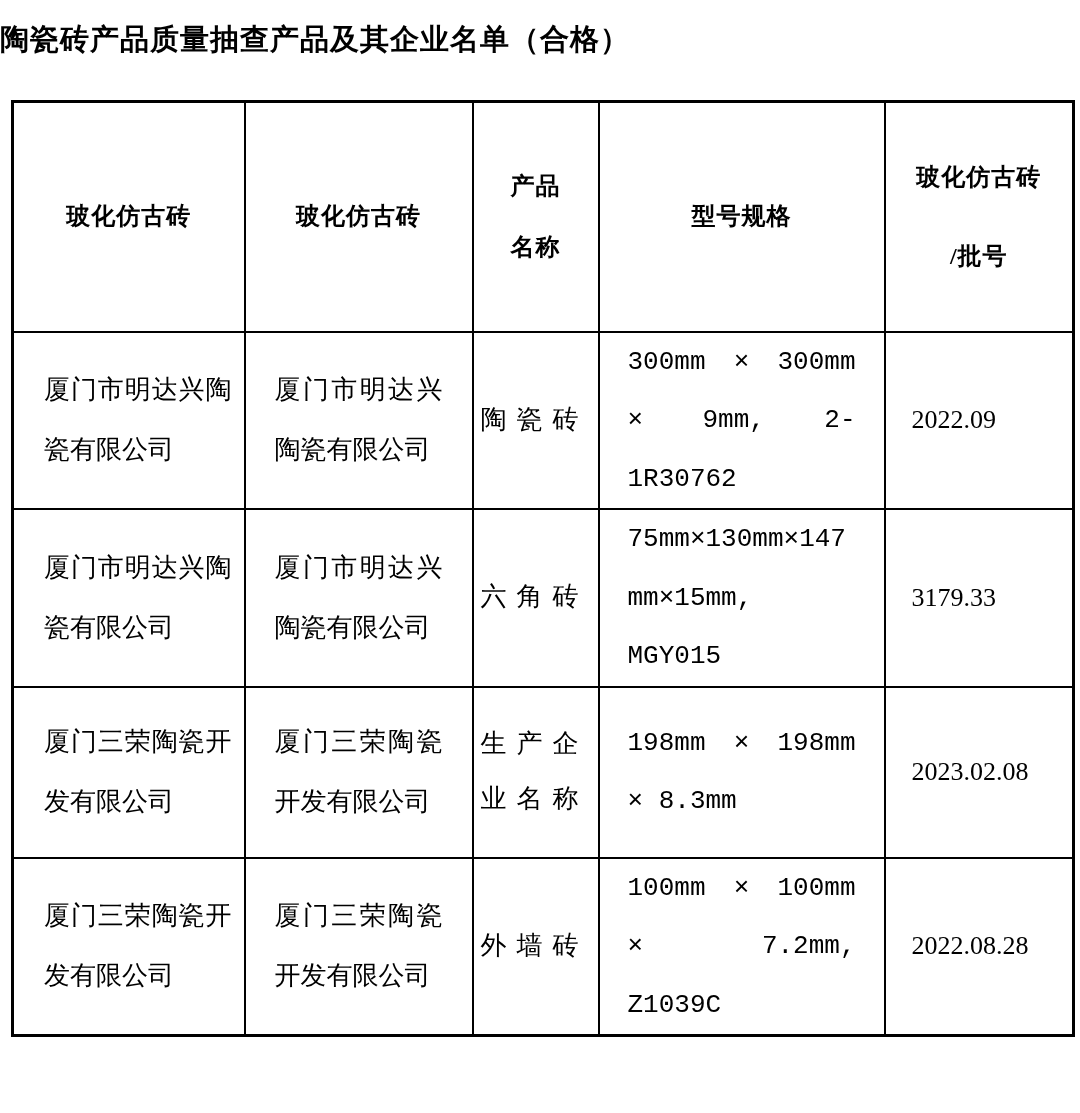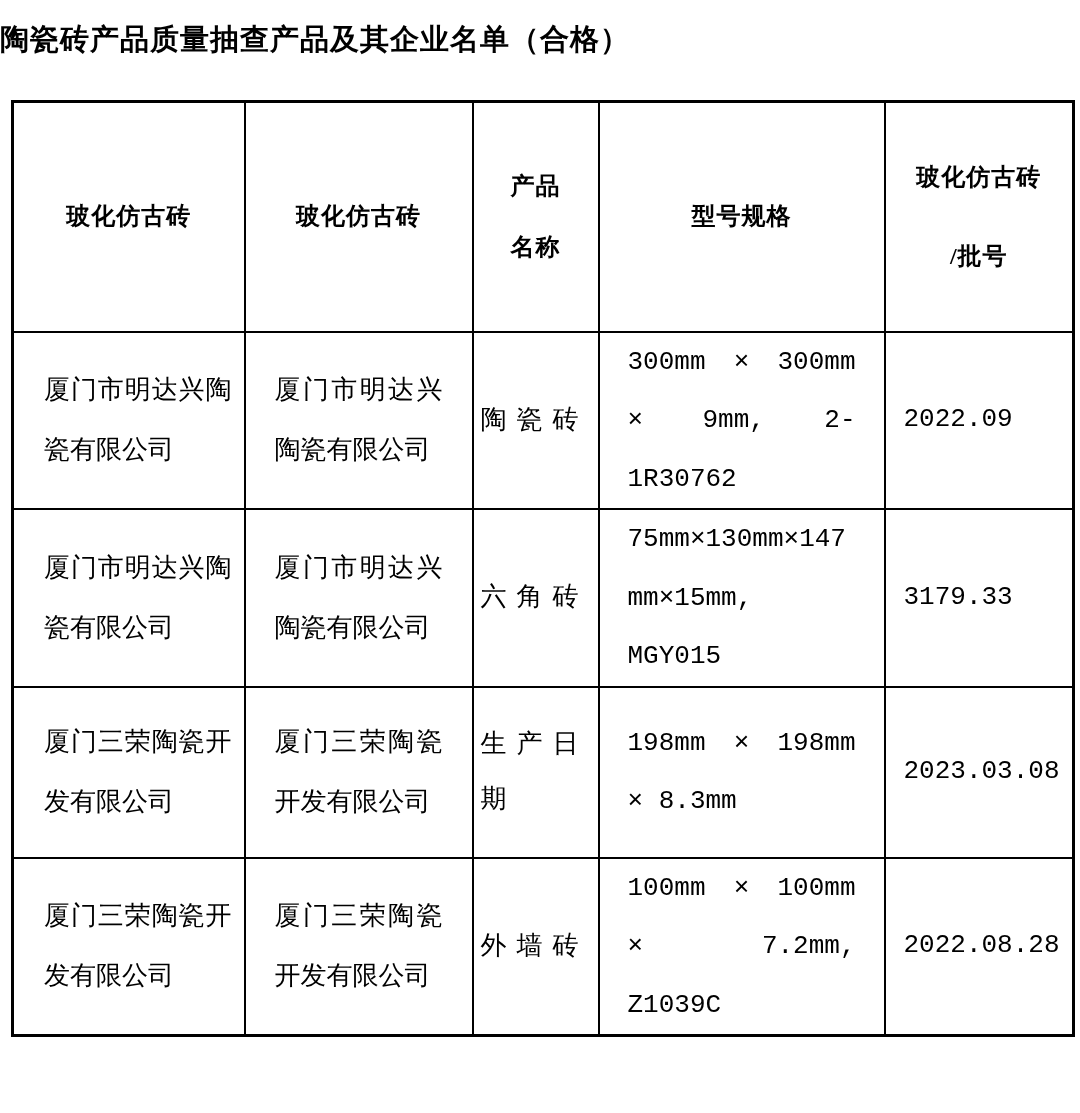--- a/index.html
+++ b/index.html
@@ -81,24 +81,24 @@
   td.spec {
     font-family: "Liberation Mono", "DejaVu Sans Mono", monospace;
     font-size: 26px;
     text-align: justify;
     overflow-wrap: break-word;
     word-wrap: break-word;
     padding: 0 28px;
     line-height: 2.25;
   }
   td.date {
-    font-family: Liberation Mono, monospace;
+    font-family: Liberation Serif, serif;
     font-size: 26px;
     text-align: left;
-    padding: 0 8px 0 18px;
+    padding: 0 8px 0 26px;
     white-space: nowrap;
   }
 </style>
 </head>
 <body>
 
 <div class="doc-title">陶瓷砖产品质量抽查产品及其企业名单（合格）</div>
 
 <table class="qc-table">
   <colgroup>
@@ -131,23 +131,23 @@
       <td class="co1">厦门市明达兴陶瓷有限公司</td>
       <td class="co2">厦门市明达兴陶瓷有限公司</td>
       <td class="prod">六角砖</td>
       <td class="spec">75mm×130mm×147mm×15mm, MGY015</td>
       <td class="date">3179.33</td>
     </tr>
 
     <tr class="data-row">
       <td class="co1">厦门三荣陶瓷开发有限公司</td>
       <td class="co2">厦门三荣陶瓷开发有限公司</td>
-      <td class="prod">生产日期</td>
+      <td class="prod">生产企业名称</td>
       <td class="spec">198mm × 198mm × 8.3mm</td>
-      <td class="date">2023.03.08</td>
+      <td class="date">2023.02.08</td>
     </tr>
 
     <tr class="data-row">
       <td class="co1">厦门三荣陶瓷开发有限公司</td>
       <td class="co2">厦门三荣陶瓷开发有限公司</td>
       <td class="prod">外墙砖</td>
       <td class="spec">100mm × 100mm × 7.2mm, Z1039C</td>
       <td class="date">2022.08.28</td>
     </tr>
   </tbody>

